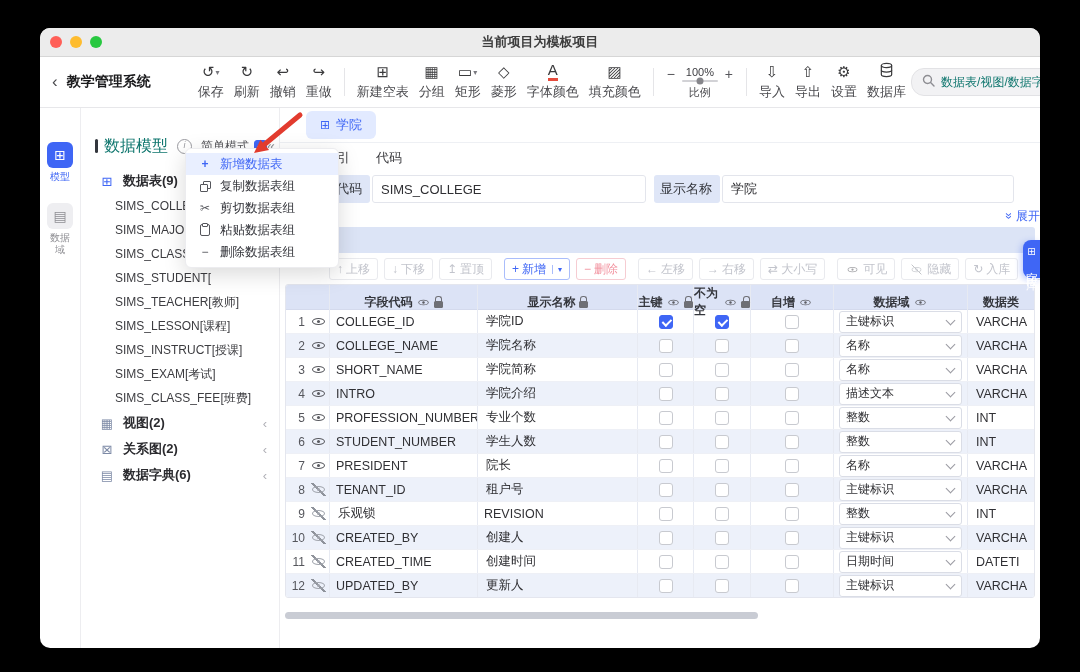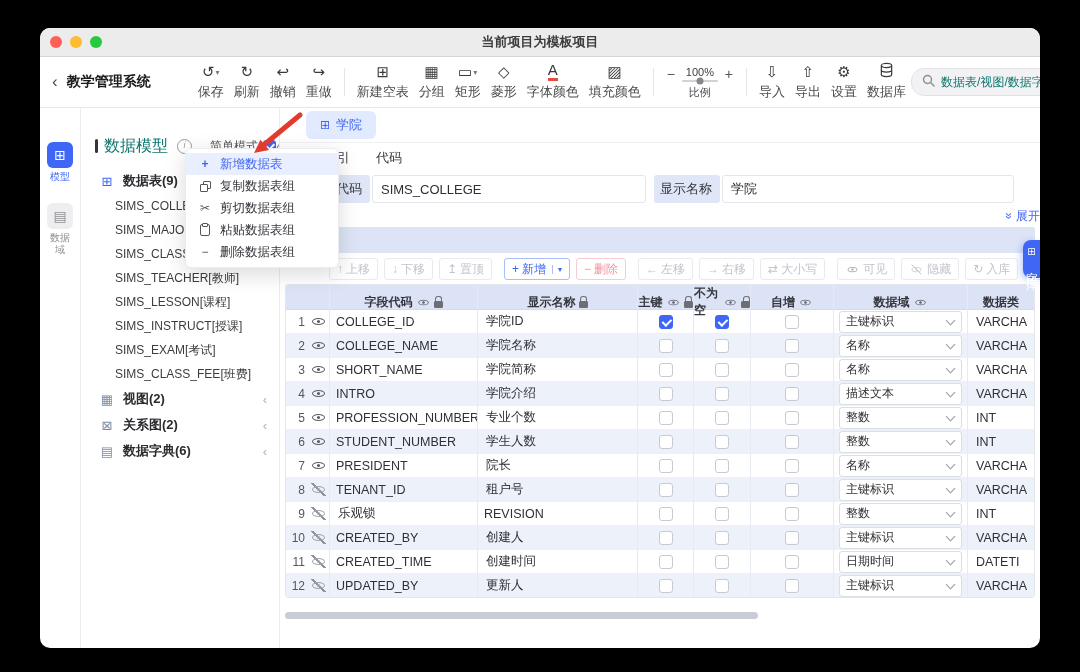--- a/index.html
+++ b/index.html
@@ -50,21 +50,21 @@
   .rail-ico.idle{background:#eeeef1;color:#8e8e93}
   .rail-label{font-size:10px;width:24px;text-align:center;line-height:12px}
   .rail-label.blue{color:#3f66f5}.rail-label.gray{color:#8e8e93}
   .sidebar{width:198px;border-right:1px solid #ededf0;padding-top:26px;flex:none;overflow:hidden}
   .sb-head{display:flex;align-items:center;padding:0 10px 0 14px;height:24px}
   .sb-bar{width:3px;height:14px;background:#33363d;border-radius:2px;margin-right:6px;flex:none}
   .sb-title{font-size:16px;font-weight:normal;color:#0f766e;white-space:nowrap}
   .info-icon{width:13px;height:13px;border:1px solid #9a9aa0;border-radius:50%;color:#9a9aa0;
              font-size:9px;line-height:11px;text-align:center;margin-left:9px;flex:none}
   .info-icon::after{content:"i";font-style:italic}
-  .sb-mode{font-size:12px;color:#55555a;margin-left:18px;white-space:nowrap}
+  .sb-mode{font-size:12px;color:#55555a;margin-left:9px;white-space:nowrap}
   .cb{display:inline-block;width:14px;height:14px;border:1.5px solid #c8cad0;border-radius:3px;
       background:#fff;box-sizing:border-box;position:relative;flex:none}
   .cb.on{background:#3f66f5;border-color:#3f66f5}
   .cb.on::after{content:"";position:absolute;left:4px;top:1px;width:3.5px;height:7px;
                 border:solid #fff;border-width:0 2px 2px 0;transform:rotate(45deg)}
   .cb-sm{width:13px;height:13px;margin-left:5px}
   .cb-sm.on::after{left:3.5px;top:1px;width:3px;height:6px}
   .sb-collapse{margin-left:auto;color:#8e8e93;font-size:14px;cursor:pointer}
   .tree{margin-top:10px}
   .tree-group{display:flex;align-items:center;height:26px;padding:0 12px 0 18px;font-size:13px;
@@ -321,20 +321,21 @@
         <span class="sb-collapse">«</span>
       </div>
       <div class="tree">
         <div class="tree-group">
           <span class="gico blue">⊞</span>
           <span>数据表(9)</span>
         </div>
         <div class="tree-item">SIMS_COLLEGE[</div>
         <div class="tree-item">SIMS_MAJOR[专</div>
         <div class="tree-item">SIMS_CLASS[班</div>
+        <div class="tree-item">SIMS_STUDENT[</div>
         <div class="tree-item">SIMS_TEACHER[教师]</div>
         <div class="tree-item">SIMS_LESSON[课程]</div>
         <div class="tree-item">SIMS_INSTRUCT[授课]</div>
         <div class="tree-item">SIMS_EXAM[考试]</div>
         <div class="tree-item">SIMS_CLASS_FEE[班费]</div>
         <div class="tree-group">
           <span class="gico">▦</span>
           <span>视图(2)</span>
           <span class="gchev">‹</span>
         </div>

